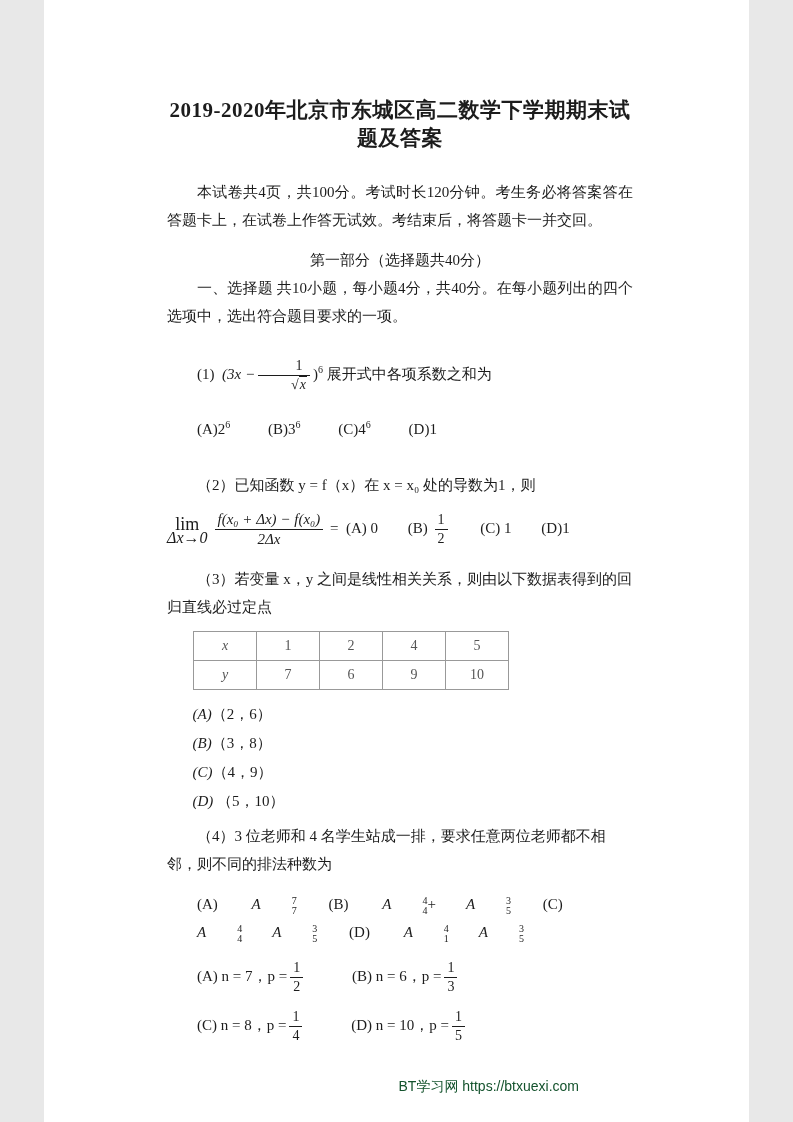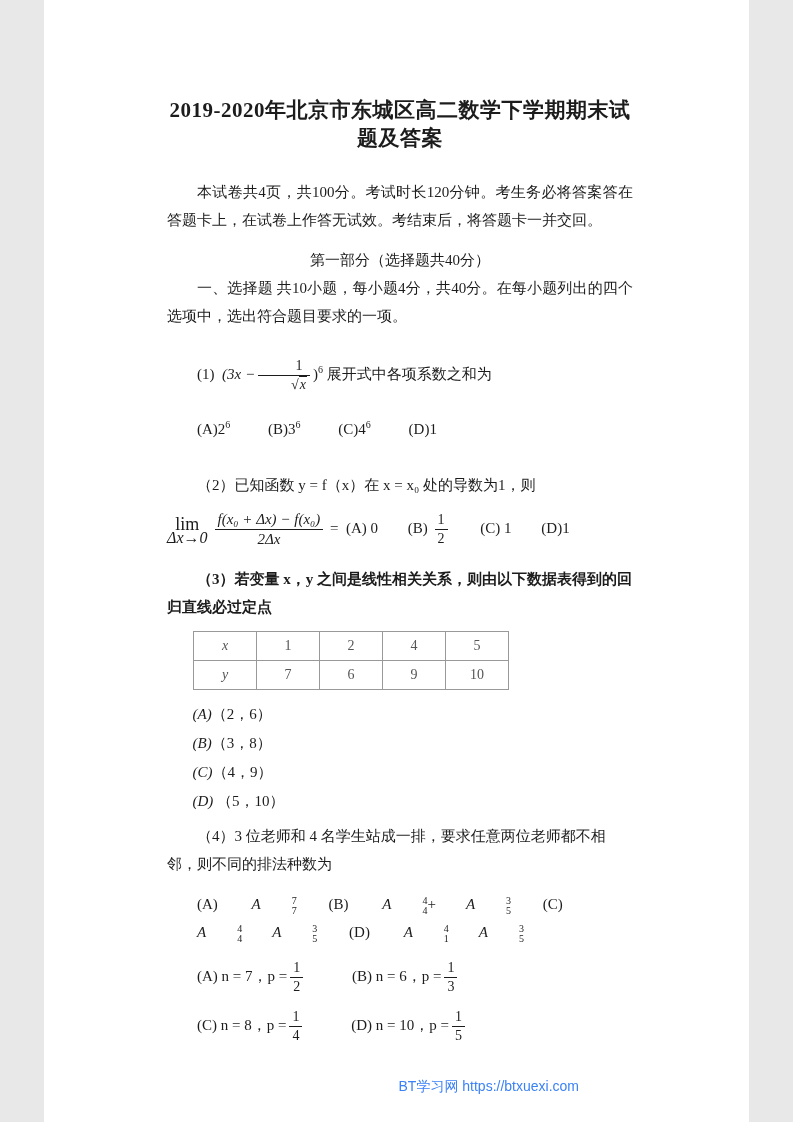--- a/index.html
+++ b/index.html
@@ -43,38 +43,38 @@
   .scripts { display:inline-block; vertical-align:-5px; margin-left:1px; }
   .s-sup,.s-sub { display:block; font-size:10px; line-height:10px; text-align:left; }
 
   
   .q1-line { margin-top:26px; }
   .opts { margin-top:18px; text-indent:2em; }
   .opts .opt { margin-right:34px; }
   .q2-stem { margin-top:28px; }
   .limit-line { margin-top:12px; }
   .limit-line .opt { margin-right:26px; }
-  .q3-stem { margin-top:16px;font-weight:bold; }
+  .q3-stem { margin-top:16px; }
   .data-table { border-collapse:collapse; margin:10px 0 10px 26px; color:#555; }
   .data-table td { border:1px solid #999; width:60px; height:26px;
                    text-align:center; font-size:14px; }
   .var-cell { font-style:italic; }
   .q3-opt { font-size:15px; line-height:29px; text-indent:1.7em; }
   .opt-label-italic { font-style:italic; }
   .q4-stem { margin-top:6px; }
   .q4-opts { margin-top:12px; }
   .q4-opts .opt { margin-right:28px; }
   .q5-stem { margin-top:16px; }
   .q5-row { margin-top:14px; text-indent:2em; font-size:15px; }
   .q5-row .opt { margin-right:42px; display:inline-block; text-indent:0; }
 
   .footer {
     position:absolute; bottom:26px; right:170px;
     font-family:"Liberation Sans","DejaVu Sans",sans-serif;
-    font-size:14px; color:#3b82f6;
+    font-size:14px; color:#14532d;
   }
 </style>
 </head>
 <body>
 
 <div class="page">
   <div class="content">
 
     <h1 class="title">2019-2020年北京市东城区高二数学下学期期末试题及答案</h1>
 

